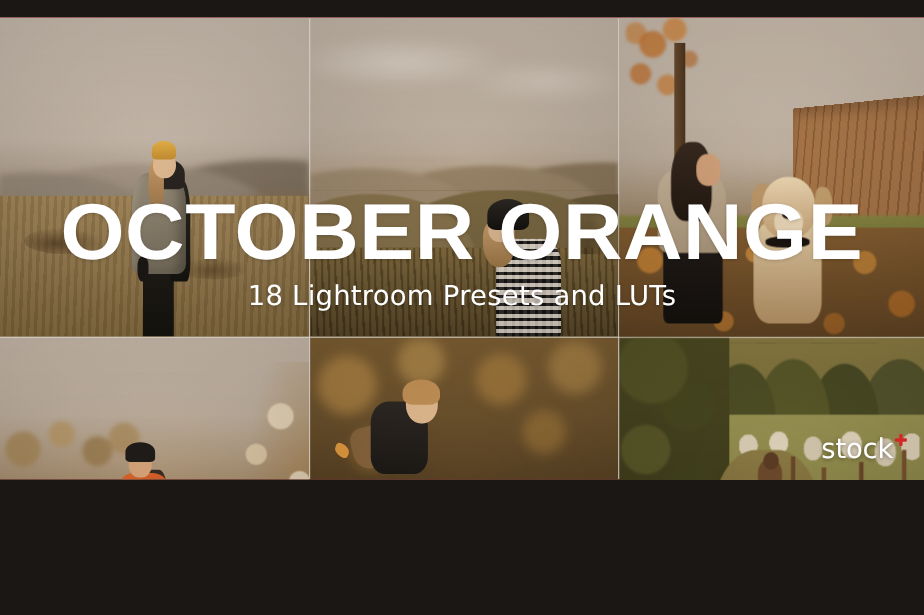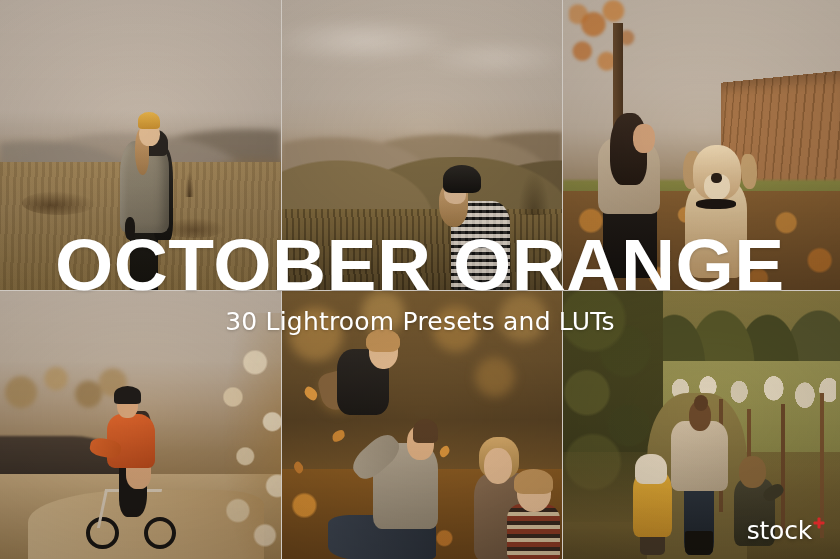--- a/index.html
+++ b/index.html
@@ -4,23 +4,24 @@
 <style>
   * { margin:0; padding:0; box-sizing:border-box; }
   html,body { background:#1b1714; }
   body {
     font-family:"Liberation Sans", sans-serif;
     display:flex; align-items:flex-start; justify-content:flex-start;
   }
 
   .poster {
     position:relative;
-    width:840px; height:559px;
+    width:840px; height:420px;
     overflow:hidden;
     background:#ef4444;
+    margin-top:16px;
   }
 
   
   .grid {
     position:absolute; inset:0;
     display:grid;
     grid-template-columns:281px 280px 279px;
     grid-template-rows:290px 269px;
     gap:1px;
     background:#cfc9c2;
@@ -548,21 +549,21 @@
         <div class="kr-arm"></div>
         <div class="kr-head"></div>
       </div>
       <div class="grade"></div>
     </div>
 
   </div>
 
   <div class="overlay">
     <div class="title">OCTOBER ORANGE</div>
-    <div class="subtitle">30 Lightroom Presets and LUTs</div>
+    <div class="subtitle">18 Lightroom Presets and LUTs</div>
   </div>
 
   <div class="logo">
     <span class="light">stock</span>
     <span class="spark"></span>
   </div>
 
 </div>
 
 </body></html>

